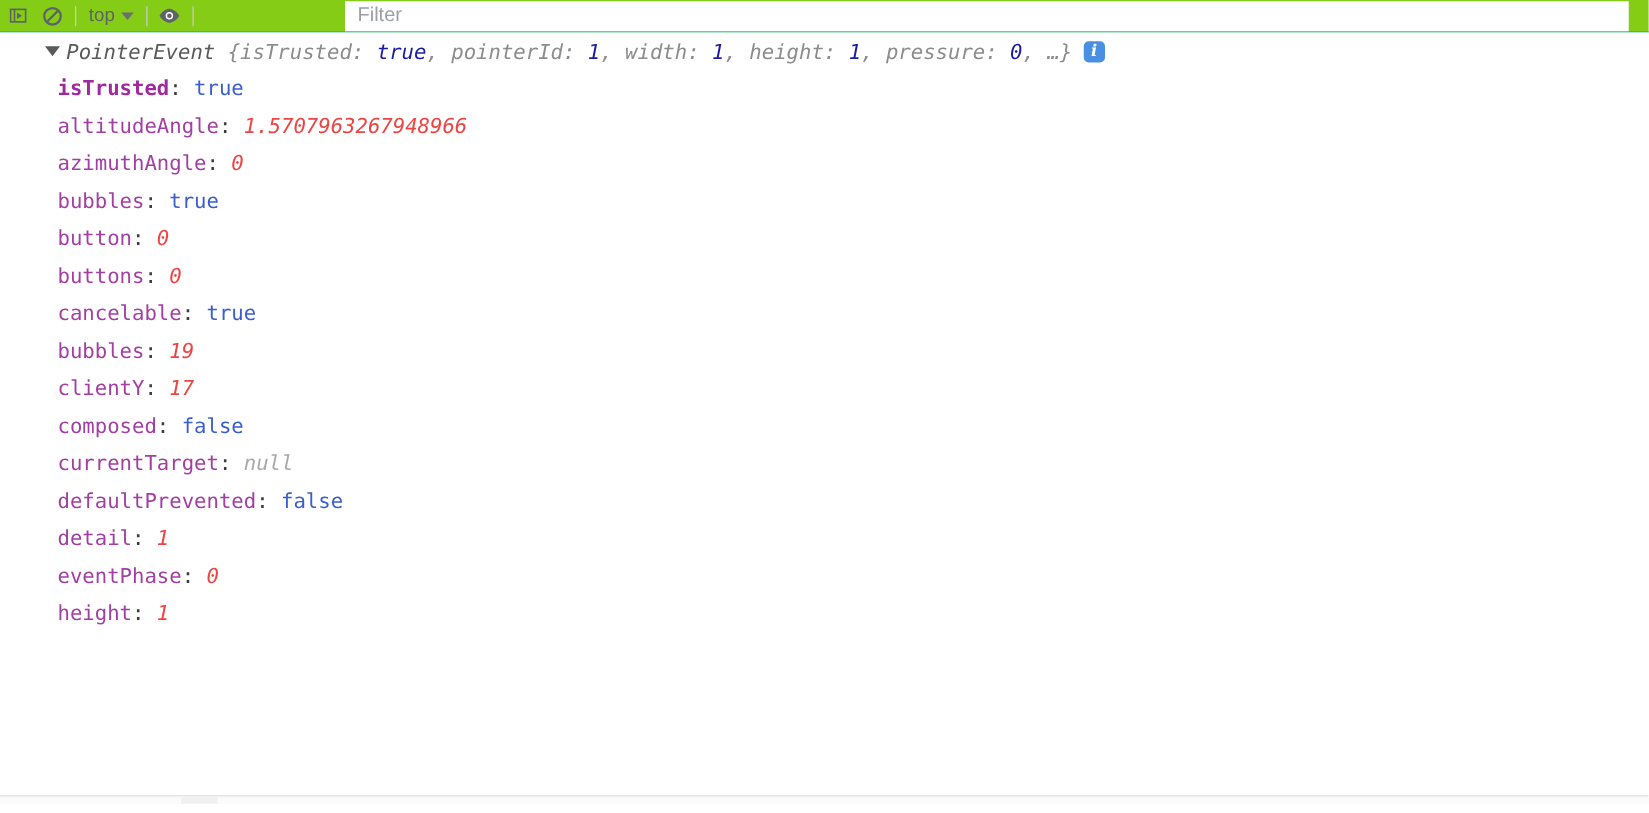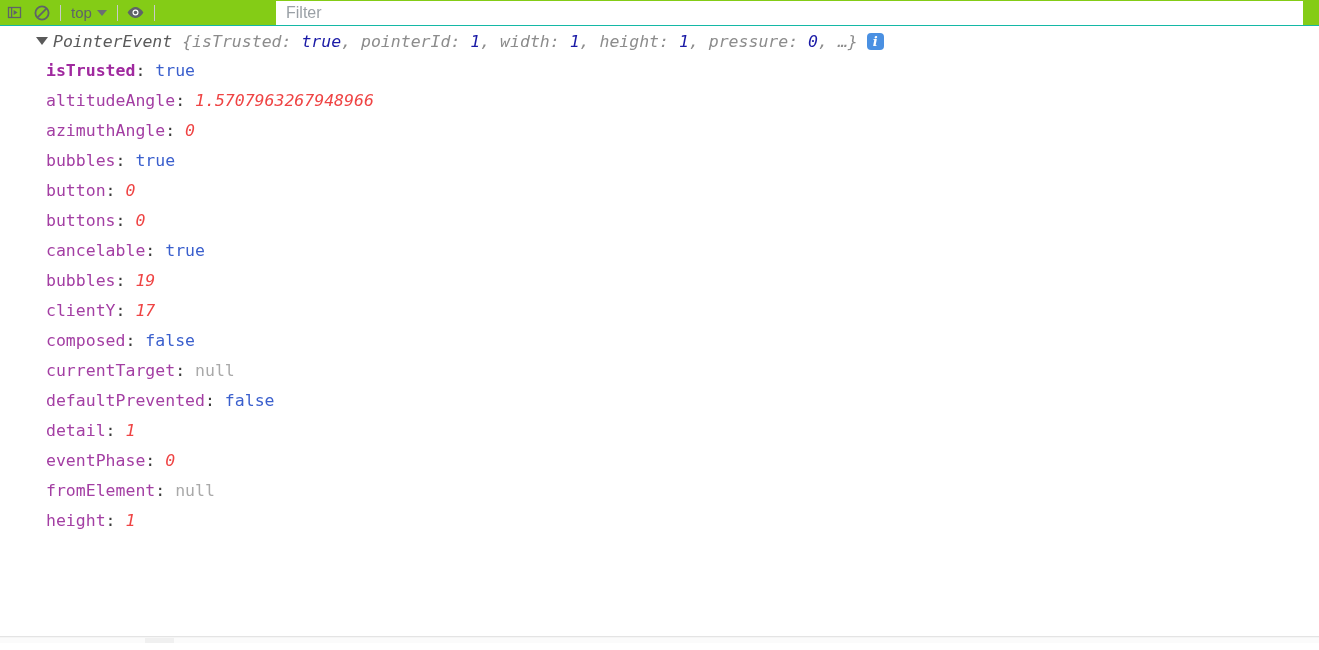--- a/index.html
+++ b/index.html
@@ -141,21 +141,21 @@
     white-space: pre;
     font-family: "DejaVu Sans Mono", monospace;
     font-size: 16.5px;
     cursor: default;
   }
   .p-name  { color: #a33ea3; }
   .p-name.bold { font-weight: bold; color: #a0299f; }
   .p-colon { color: #3b3b3b; }
   .v-bool  { color: #3a5fcd; }
   .v-num   { color: #ef4444; font-style: italic; }
-  .v-null  { color: #a9a9a9; }
+  .v-null  { color: #a9a9a9; font-style: italic; }
 
   
   #hscroll {
     position: absolute;
     left: 0;
     bottom: 0;
     width: 1319px;
     height: 7px;
     background: #f5f5f5;
     border-top: 1px solid #e4e4e4;
@@ -259,21 +259,20 @@
       <div class="prop-row"><span class="p-name">button</span><span class="p-colon">: </span><span class="v-num">0</span></div>
       <div class="prop-row"><span class="p-name">buttons</span><span class="p-colon">: </span><span class="v-num">0</span></div>
       <div class="prop-row"><span class="p-name">cancelable</span><span class="p-colon">: </span><span class="v-bool">true</span></div>
       <div class="prop-row"><span class="p-name">bubbles</span><span class="p-colon">: </span><span class="v-num">19</span></div>
       <div class="prop-row"><span class="p-name">clientY</span><span class="p-colon">: </span><span class="v-num">17</span></div>
       <div class="prop-row"><span class="p-name">composed</span><span class="p-colon">: </span><span class="v-bool">false</span></div>
       <div class="prop-row"><span class="p-name">currentTarget</span><span class="p-colon">: </span><span class="v-null">null</span></div>
       <div class="prop-row"><span class="p-name">defaultPrevented</span><span class="p-colon">: </span><span class="v-bool">false</span></div>
       <div class="prop-row"><span class="p-name">detail</span><span class="p-colon">: </span><span class="v-num">1</span></div>
       <div class="prop-row"><span class="p-name">eventPhase</span><span class="p-colon">: </span><span class="v-num">0</span></div>
-      <div class="prop-row"><span class="p-name">fromElement</span><span class="p-colon">: </span><span class="v-null">null</span></div>
       <div class="prop-row"><span class="p-name">height</span><span class="p-colon">: </span><span class="v-num">1</span></div>
     </div>
 
   <div id="hscroll">
     <div id="hscroll-thumb"></div>
     <div id="hscroll-gapA"></div>
     <div id="hscroll-gapB"></div>
   </div>
 </div>
 

